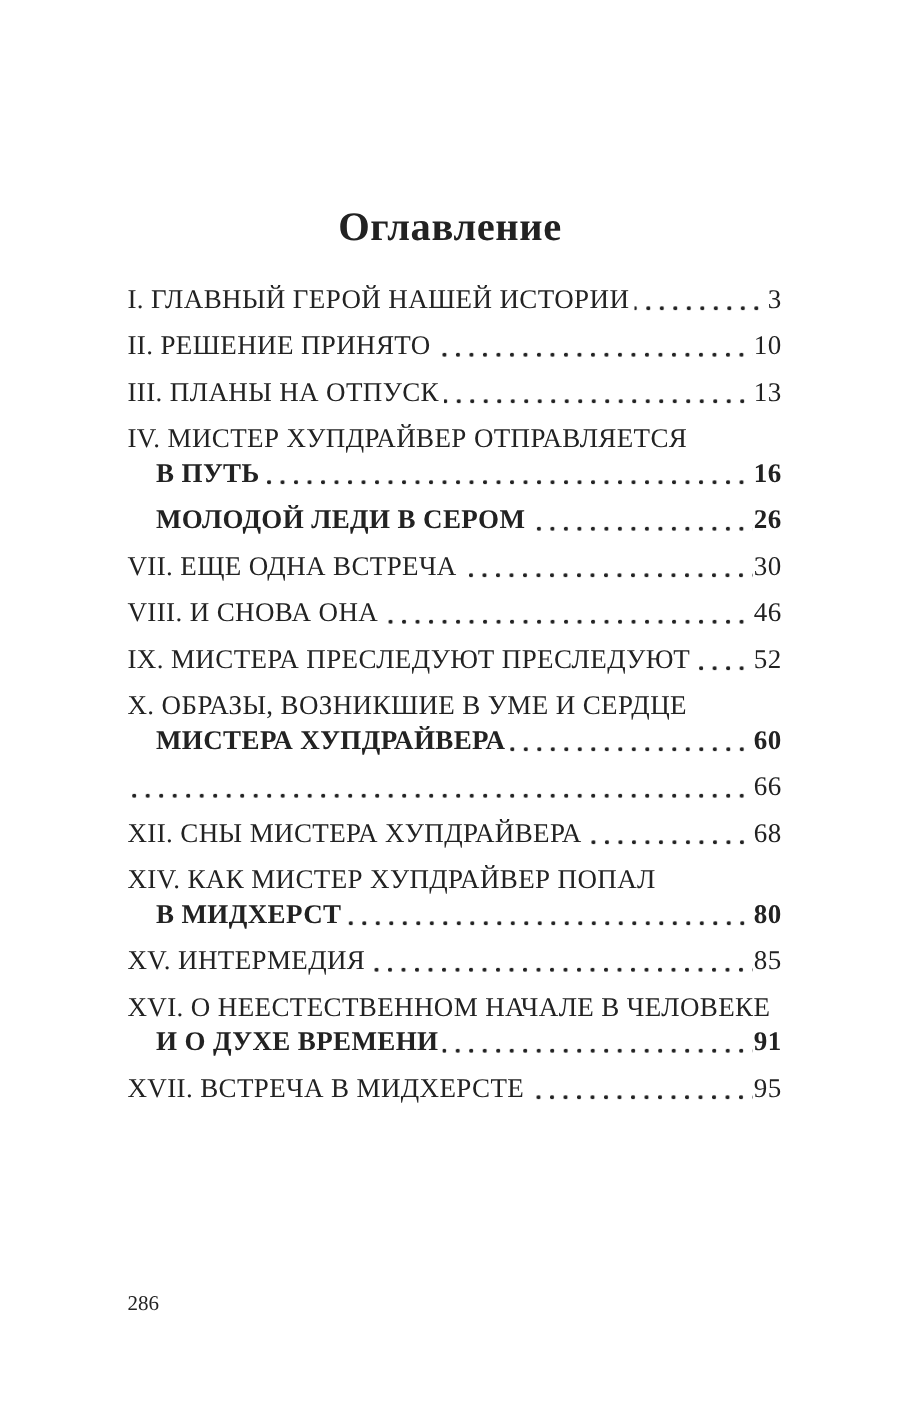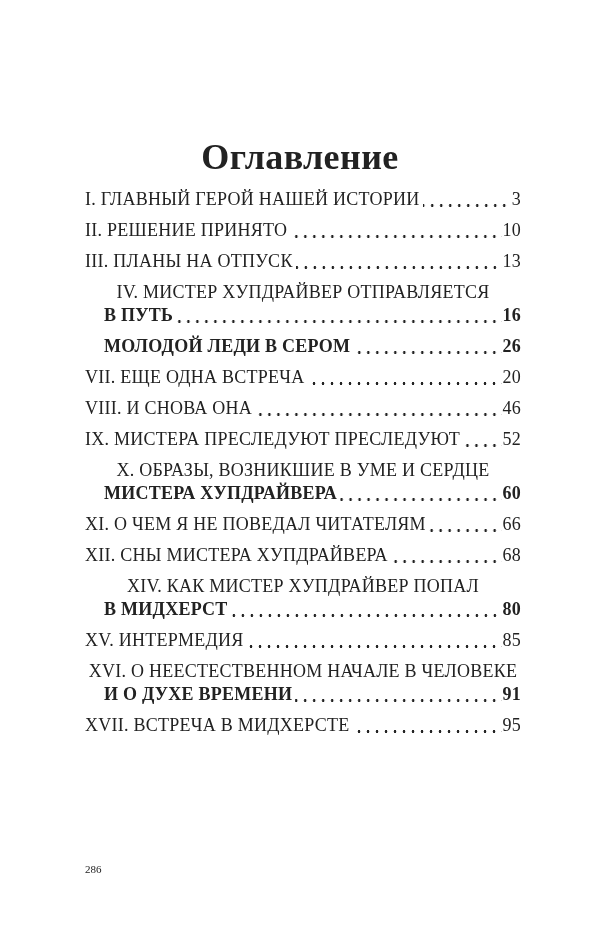--- a/index.html
+++ b/index.html
@@ -13,56 +13,55 @@
   .page {
     position: relative;
     width: 600px; height: 938px;
     background: var(--background, #ffffff);
   }
   .toc-title {
     position: absolute;
     top: 136px; left: 0; right: 0;
     margin: 0;
     text-align: center;
-    font-size: 36px;
+    font-size: 27px;
     font-weight: bold;
     letter-spacing: 0.4px;
     color: var(--text, #222222);
   }
   .toc {
     position: absolute;
     top: 188px; left: 85px; right: 79px;
     font-size: 18px;
     letter-spacing: 0.25px;
   }
   .entry { margin: 0 0 8px 0; }
   .line {
     display: flex;
     align-items: baseline;
     line-height: 23px;
-    justify-content: center;
   }
   .line .txt { white-space: nowrap; }
   .line.cont { padding-left: 19px; font-weight: bold; }
   .leader {
     flex: 1 1 auto;
     min-width: 10px;
     align-self: flex-end;
     height: 5px;
     margin: 0 1px 3px 3px;
     background-image: radial-gradient(circle at 2px 2.5px, var(--text, #222222) 1.15px, rgba(0,0,0,0) 1.6px);
     background-size: 9px 5px;
     background-repeat: repeat-x;
     background-position: right bottom;
   }
   .pg { white-space: nowrap; }
   .folio {
     position: absolute;
     left: 85px; top: 858px;
-    font-size: 11px;
+    font-size: 14px;
     line-height: 23px;
   }
 </style>
 </head>
 <body>
 
 <div class="page">
 
   <h1 class="toc-title">Оглавление</h1>
 
@@ -109,21 +108,21 @@
         <span class="leader"></span>
         <span class="pg">26</span>
       </div>
     </div>
 
 
     <div class="entry">
       <div class="line">
         <span class="txt">VII. ЕЩЕ ОДНА ВСТРЕЧА</span>
         <span class="leader"></span>
-        <span class="pg">20</span>
+        <span class="pg">30</span>
       </div>
     </div>
 
     <div class="entry">
       <div class="line">
         <span class="txt">VIII. И СНОВА ОНА</span>
         <span class="leader"></span>
         <span class="pg">46</span>
       </div>
     </div>
@@ -142,21 +141,20 @@
       </div>
       <div class="line cont">
         <span class="txt">МИСТЕРА ХУПДРАЙВЕРА</span>
         <span class="leader"></span>
         <span class="pg">60</span>
       </div>
     </div>
 
     <div class="entry">
       <div class="line">
-        <span class="txt">XI. О ЧЕМ Я НЕ ПОВЕДАЛ ЧИТАТЕЛЯМ</span>
         <span class="leader"></span>
         <span class="pg">66</span>
       </div>
     </div>
 
     <div class="entry">
       <div class="line">
         <span class="txt">XII. СНЫ МИСТЕРА ХУПДРАЙВЕРА</span>
         <span class="leader"></span>
         <span class="pg">68</span>

